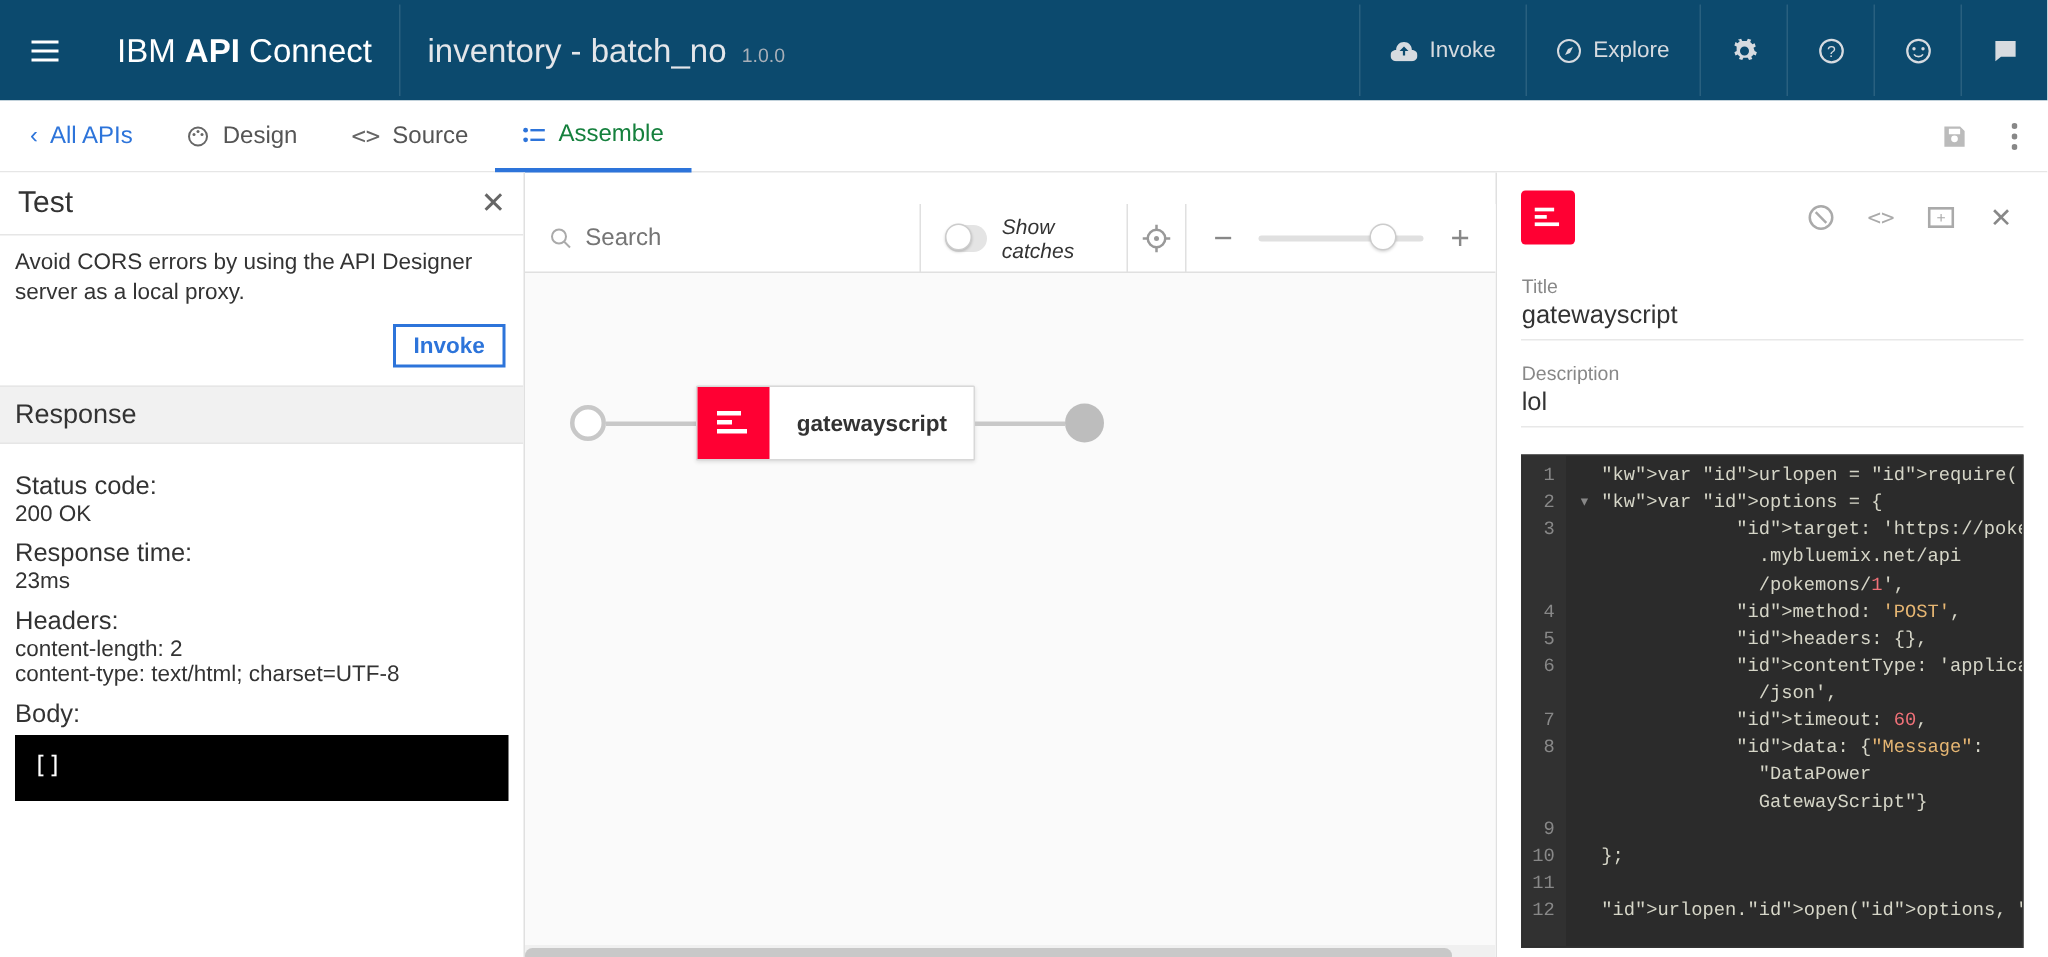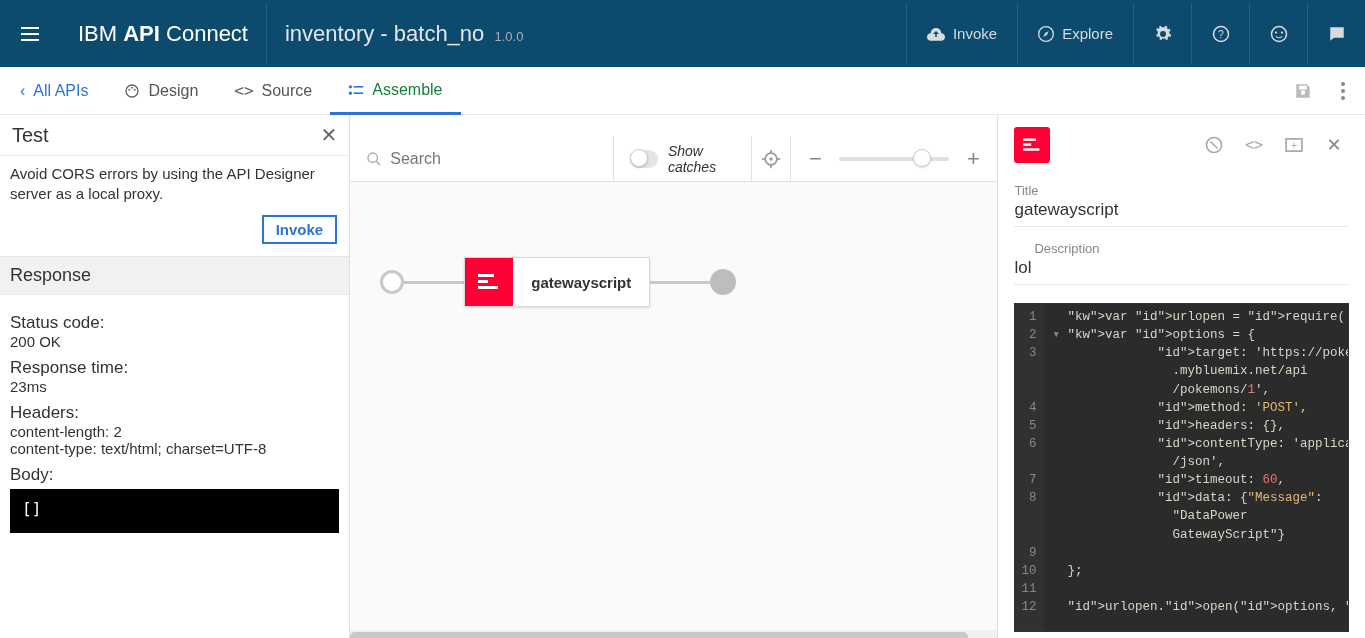--- a/index.html
+++ b/index.html
@@ -292,21 +292,21 @@
             <rect x="1" y="1" width="18" height="14" fill="none" stroke="#aaa" stroke-width="2"></rect>
             <text x="10" y="12" text-anchor="middle" fill="#aaa" font-size="12">+</text>
           </svg>
       </div>
       <div class="props-tool-icon">
         <span style="color:#888;font-size:18px;">✕</span>
       </div>
     </div>
     <div class="field-label">Title</div>
     <div class="field-value">gatewayscript</div>
-    <div class="field-label" style="margin-top:14px;margin-left:20px;">Description</div>
+    <div class="field-label" style="margin-top:14px;">Description</div>
     <div class="field-value">lol</div>
 
     <div class="code-editor">
       <div class="gutter" id="gutter">
           <div>1</div>
           <div>2</div>
           <div>3</div>
           <div>&nbsp;</div>
           <div>&nbsp;</div>
           <div>4</div>

